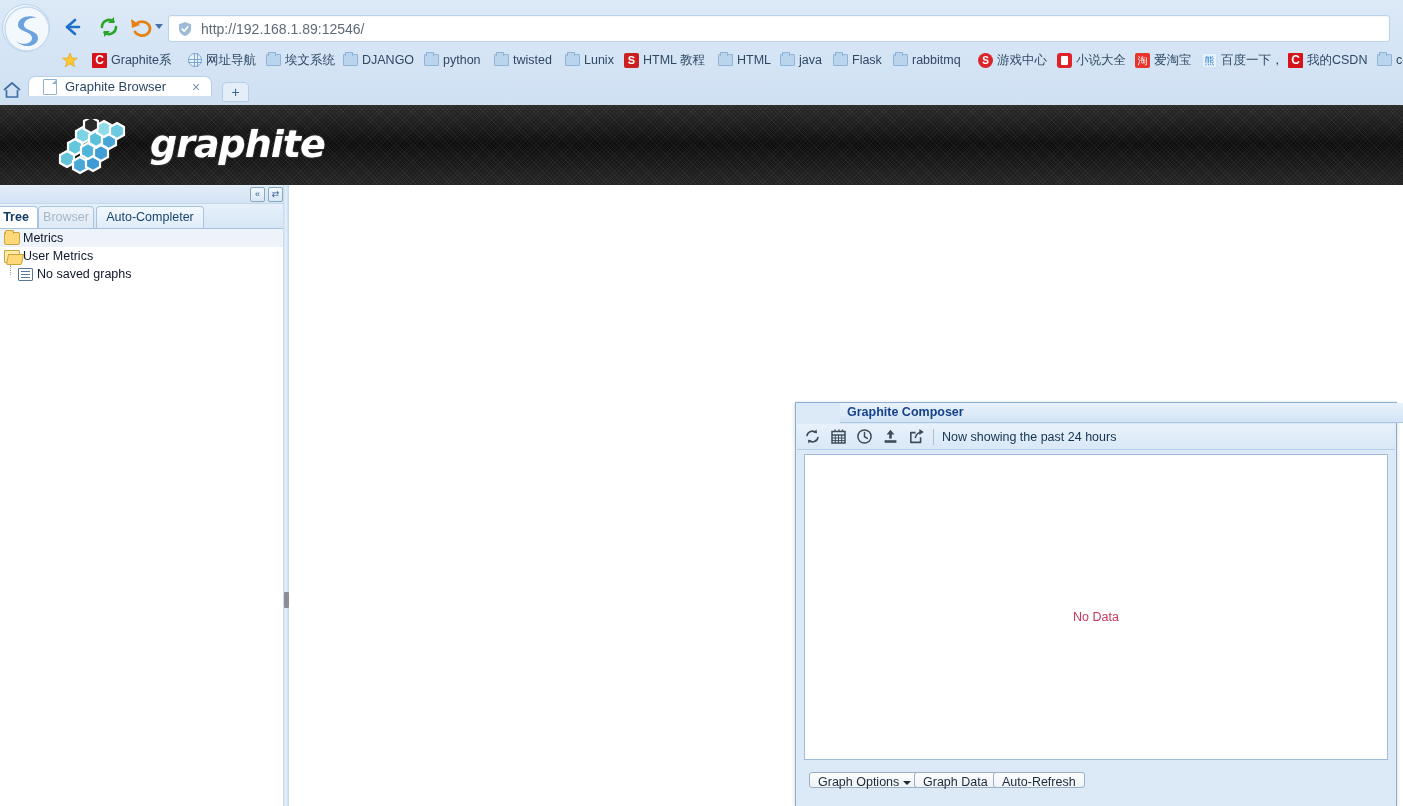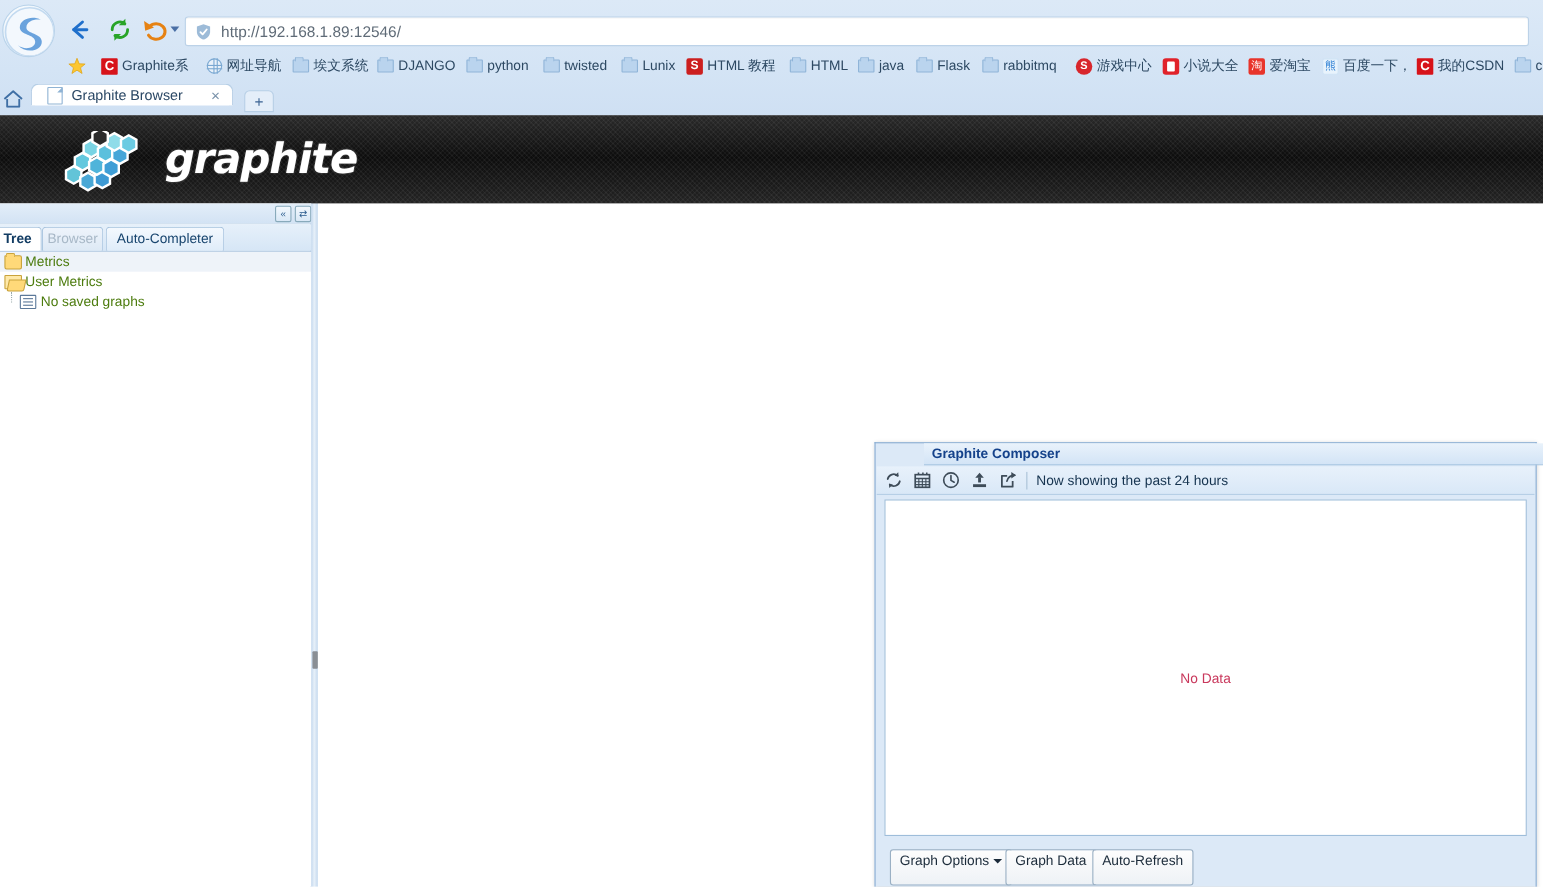--- a/index.html
+++ b/index.html
@@ -212,21 +212,21 @@
   }
   .sb-tab.active { background: #ffffff; color: #123c63; font-weight: bold; }
   .sb-tab.disabled { color: #a8b8c7; background: linear-gradient(to bottom,#eef4fb,#dde9f5); }
   .sb-tab-tree { left: -6px; width: 44px; }
   .sb-tab-search { left: 38px; width: 56px; }
   .sb-tab-auto { left: 96px; width: 108px; }
 
   .sb-tree { position: absolute; left: 0; top: 44px; width: 283px; bottom: 0; background: #fff; }
   .tnode {
     position: relative; height: 18px; display: flex; align-items: center;
-    font-size: 12.5px; color: #4d7c0f; cursor: pointer; padding-left: 4px;
+    font-size: 12.5px; color: #0f172a; cursor: pointer; padding-left: 4px;
   }
   .tnode.alt { background: #eef3f9; }
   .fold {
     width: 16px; height: 13px; flex: 0 0 16px; position: relative; margin-right: 3px;
   }
   .fold-closed {
     background: #ffd979; border: 1px solid #c9a33c; border-radius: 1px 2px 2px 2px;
   }
   .fold-closed:before{
     content:''; position:absolute; left:0; top:-3px; width:7px; height:3px;
@@ -321,21 +321,21 @@
   }
   .nodata {
     position: absolute; left: 0; right: 0; top: 155px;
     text-align: center; font-size: 12.5px; color: #c9385c;
   }
 
   .comp-bottom {
     position: absolute; left: 1px; bottom: 0; width: 598px; height: 42px;
   }
   .btn {
-    position: absolute; top: 8px; height: 33px;
+    position: absolute; top: 8px; height: 16px;
     background: linear-gradient(to bottom,#fdfdfd,#eef2f6);
     border: 1px solid #9ab0c4; border-radius: 3px;
     font-size: 12.5px; color: #1b2b3a;
     line-height: 19px; text-align: center; cursor: pointer;
     padding: 0 8px;
   }
   .btn-graphopt { left: 12px; }
   .btn-graphdata { left: 117px; }
   .btn-autorefresh { left: 196px; }
   .btn-caret {

